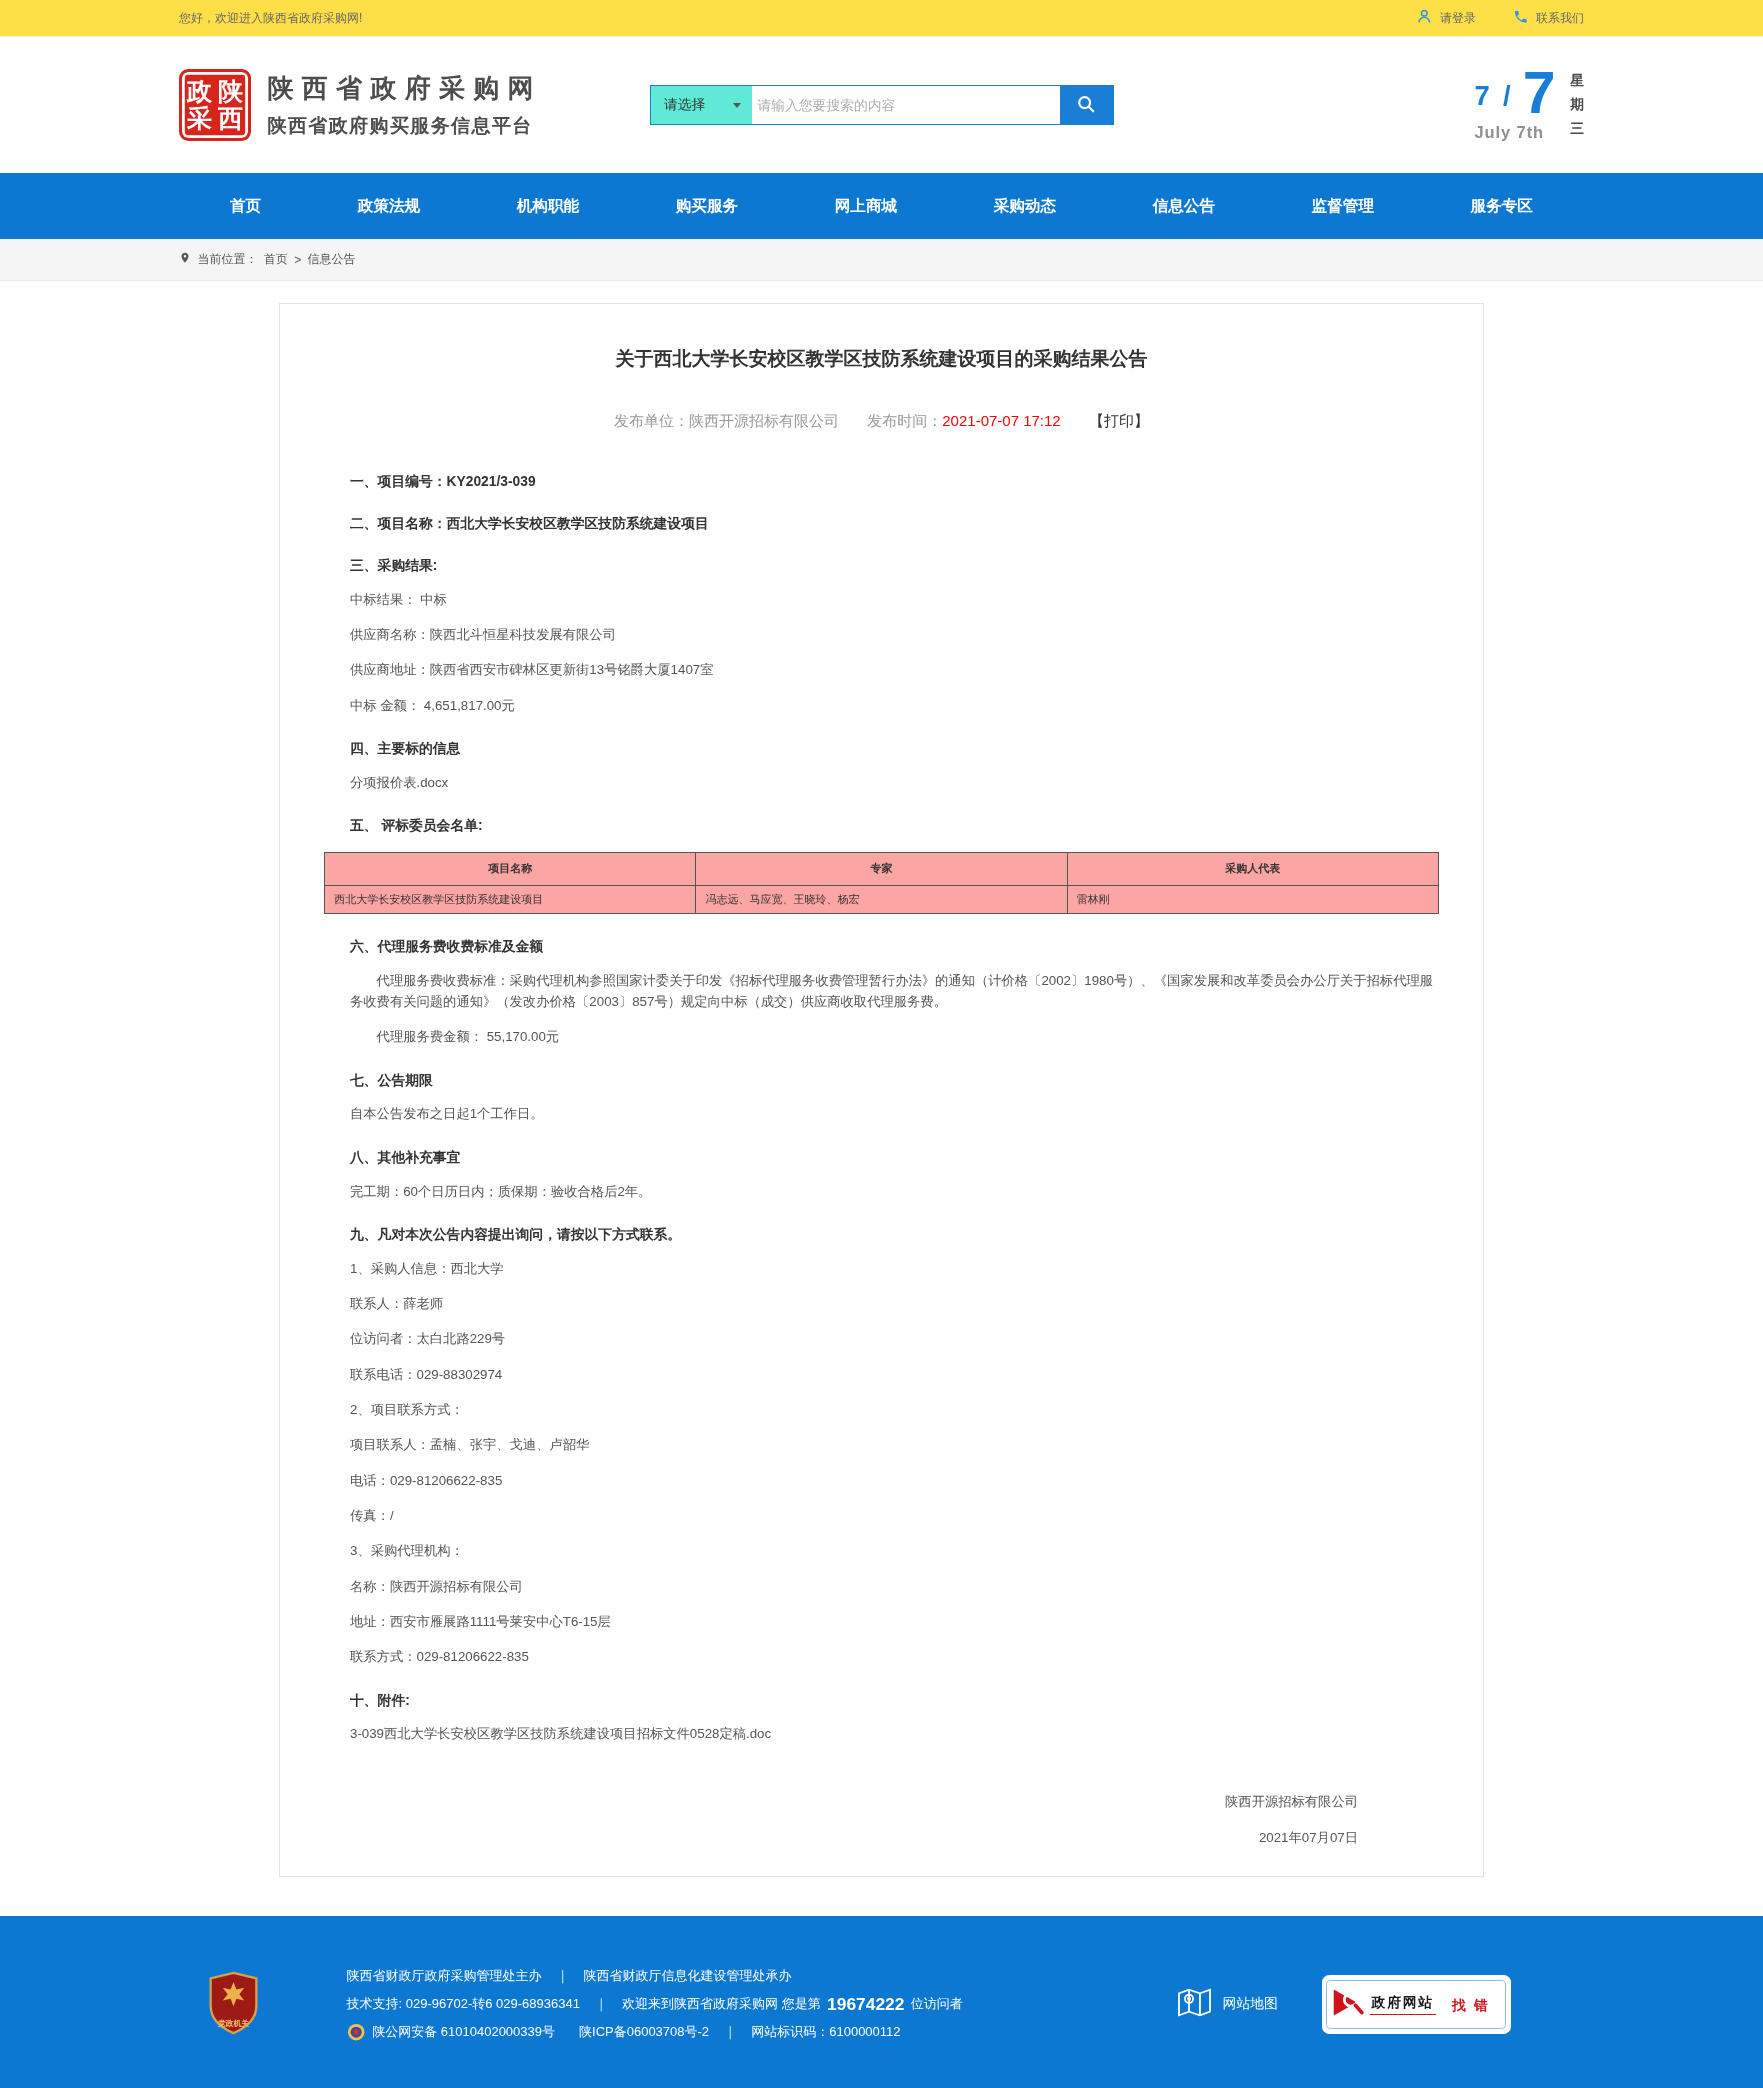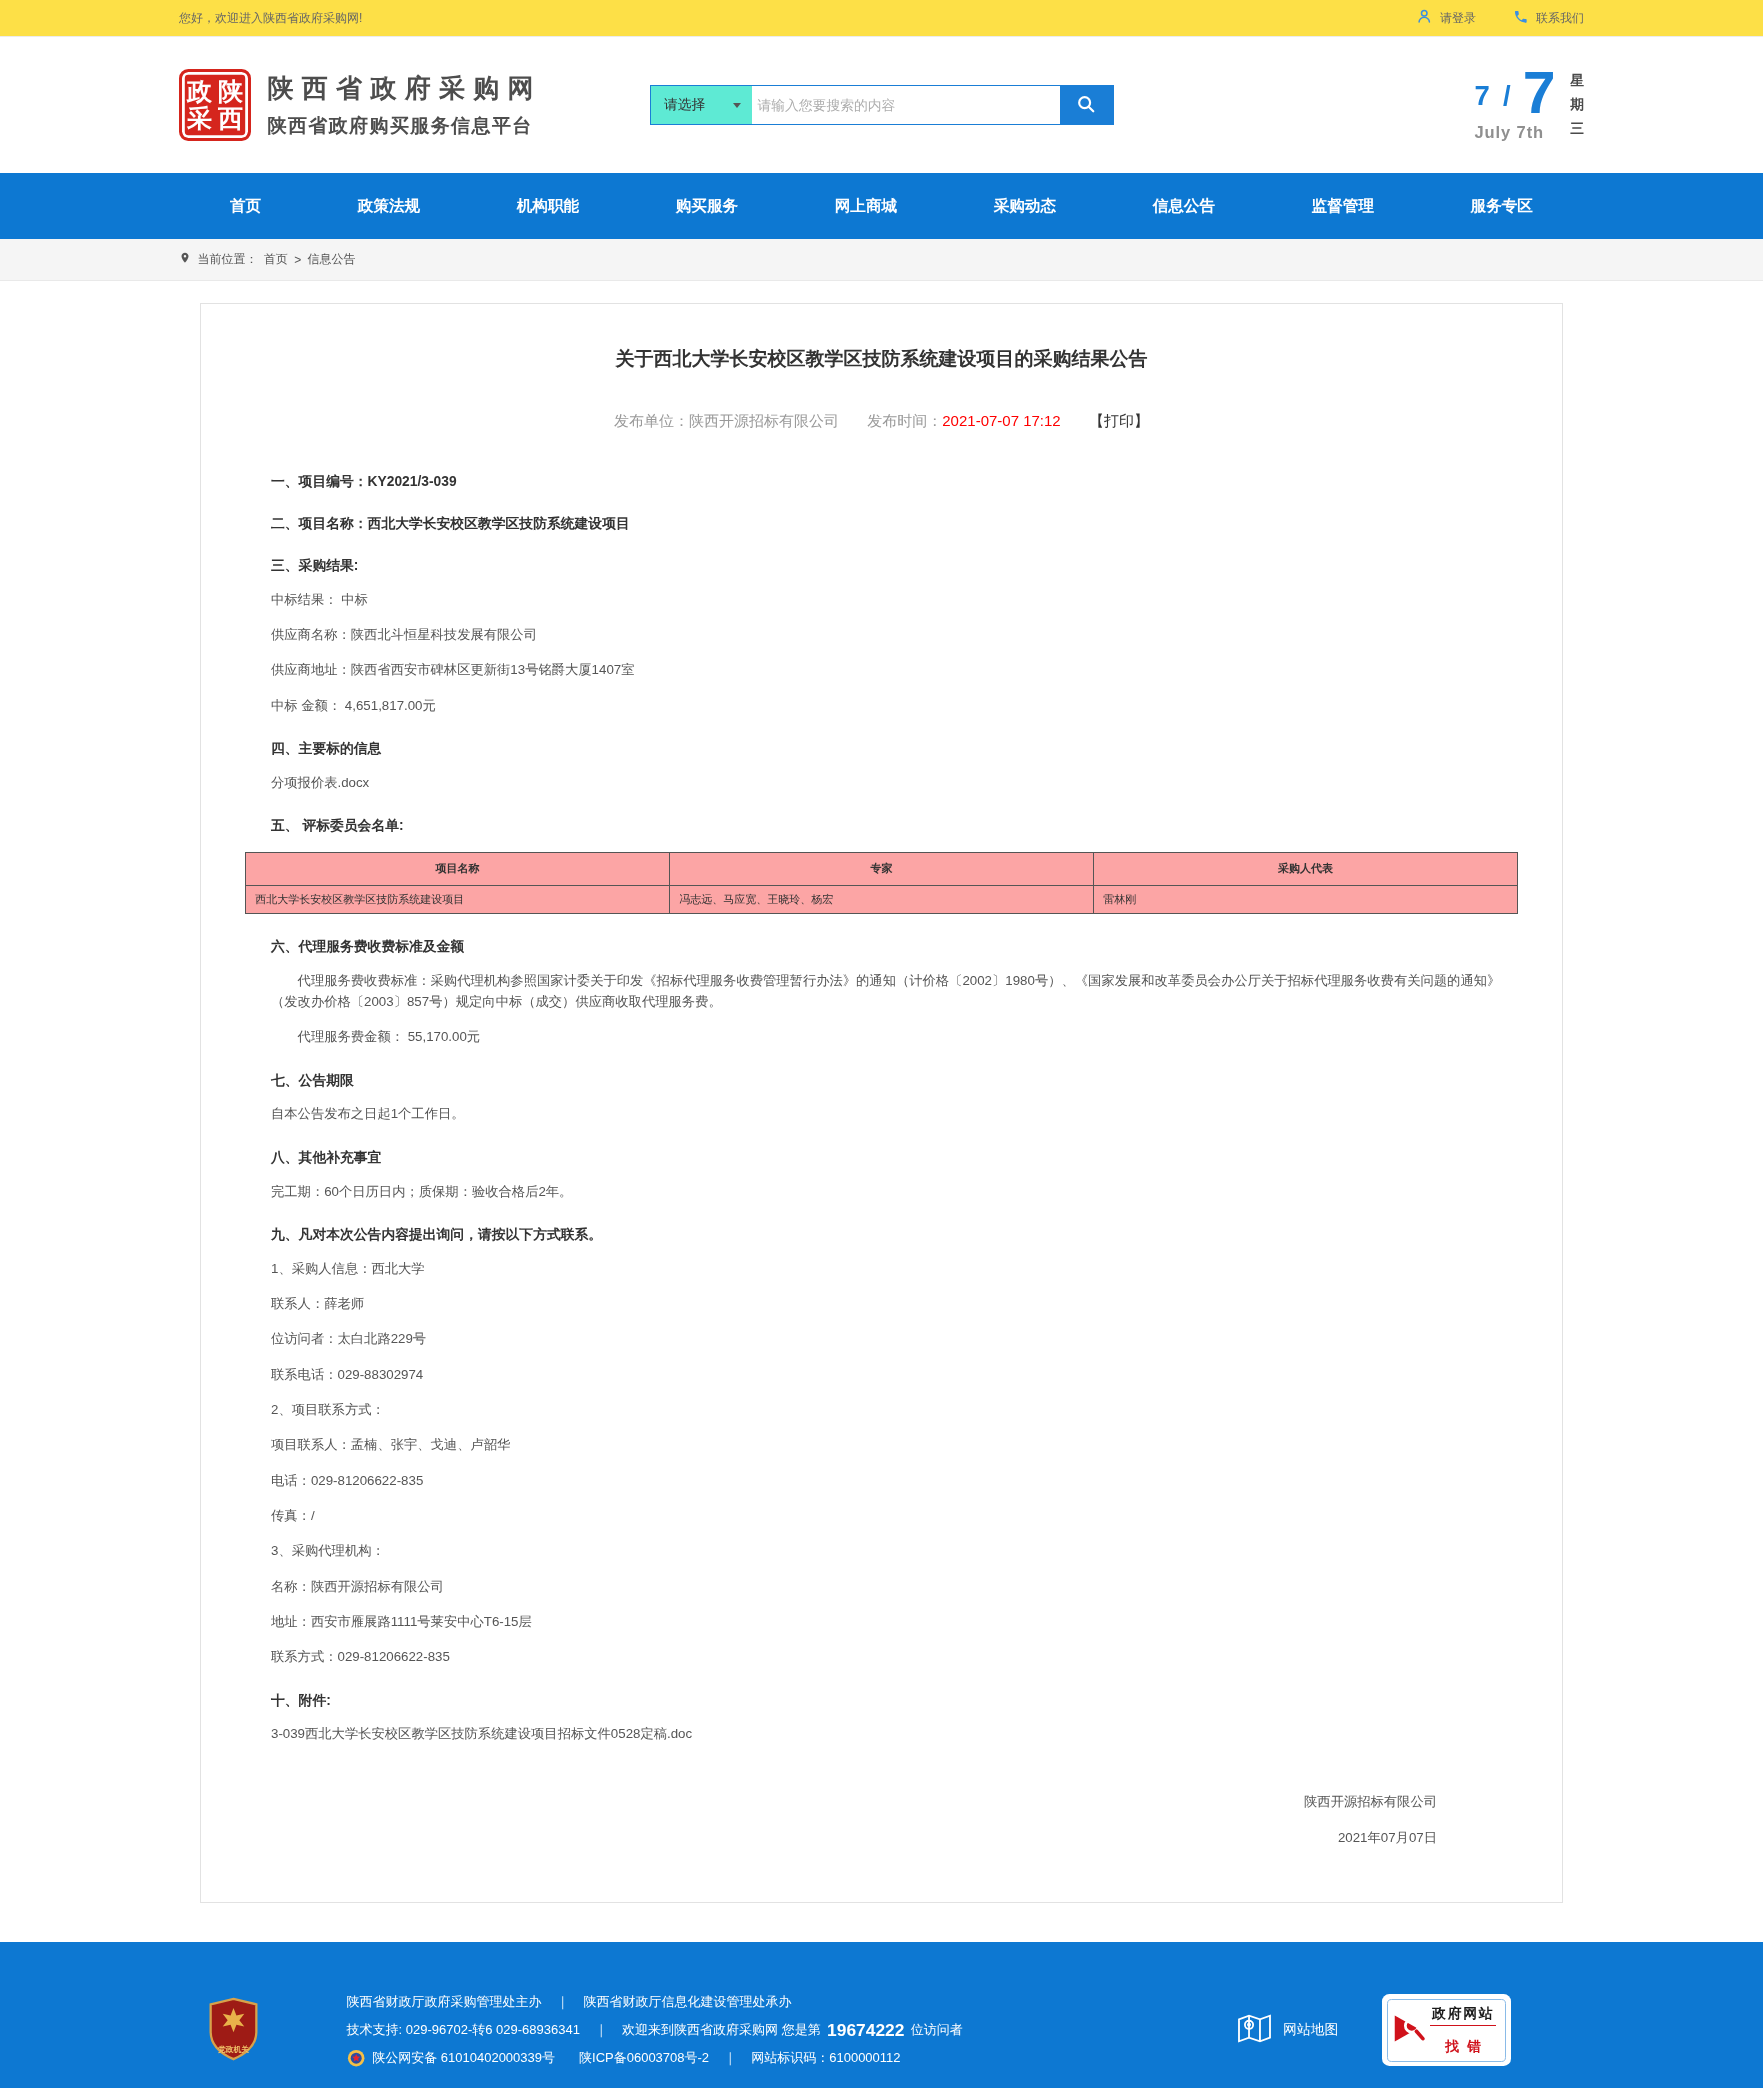--- a/index.html
+++ b/index.html
@@ -42,21 +42,21 @@
   .nav .container { display:flex; justify-content:space-between; align-items:center; height:100%; padding:0 51px 0 51px; }
   .nav-item { color:#fff; font-size:15.6px; font-weight:bold; cursor:pointer; white-space:nowrap; }
 
   
   .breadcrumb { background:#f5f5f5; border-bottom:0.9px solid #e9e9e9; height:42px; font-size:12px; color:#555; }
   .breadcrumb .container { display:flex; align-items:center; height:100%; gap:6.4px; }
   .crumb-link { cursor:pointer; }
 
   
   .main { padding:22px 0 39px; background:#fff; }
-  .card { width:1363px; margin:0 auto; border:0.9px solid #e2e2e2; background:#fff; padding:42px 44px 55px; }
+  .card { width:1205px; margin:0 auto; border:0.9px solid #e2e2e2; background:#fff; padding:42px 44px 29px; }
   .article-title { text-align:center; font-size:19px; font-weight:bold; color:#333; }
   .article-meta { text-align:center; margin-top:40px; font-size:15px; color:#999; }
   .article-meta .gap { display:inline-block; width:20px; }
   .meta-time { color:#f00; }
   .meta-print { color:#333; cursor:pointer; }
   .article-body { margin-top:42px; font-size:13.3px; color:#555; }
   .b-h { font-weight:bold; color:#333; font-size:13.8px; margin:24px 0 11px; padding-left:26px; }
   .b-p { margin:14.7px 0; padding-left:26px; line-height:1.55; }
   .b-p.indent { text-indent:2em; }
   .b-link { cursor:pointer; }
@@ -73,21 +73,21 @@
   .footer-text { margin-left:87px; font-size:13px; }
   .f-line { display:flex; align-items:center; margin:8.3px 0; white-space:nowrap; }
   .f-sep { margin:0 14.7px; opacity:.95; }
   .f-gap { display:inline-block; width:24px; }
   .visitor-num { font-size:17.4px; font-weight:bold; margin:0 6.4px; }
   .badge-ico { margin-right:7.3px; display:flex; align-items:center; }
   .footer-right { margin-left:auto; margin-right:73px; display:flex; align-items:center; gap:44px; }
   .sitemap { display:flex; align-items:center; gap:10px; font-size:13.8px; cursor:pointer; }
   .err-badge { background:#fff; border-radius:7.3px; padding:4.6px; cursor:pointer; }
   .err-badge-inner { border:1.4px solid #8abbe8; border-radius:4.6px; display:flex; align-items:center; padding:4.6px 9.2px 4.6px 3.7px; gap:3.7px; }
-  .badge-text { display:flex; flex-direction:column; align-items:center;gap:8px; }
+  .badge-text { display:flex; align-items:center;gap:8px; }
   .badge-title { font-size:13.8px; font-weight:bold; color:#1a1a1a; letter-spacing:1.8px; border-bottom:1.8px solid #d0121b; padding:0 1.8px 2.8px; }
   .badge-sub { font-size:13.8px; font-weight:bold; color:#d0121b; margin-top:3.7px; letter-spacing:8.3px; text-indent:8.3px; }
 </style>
 </head>
 <body>
 
 <div class="topbar">
   <div class="container">
     <span>您好，欢迎进入陕西省政府采购网!</span>
     <div class="topbar-right">

